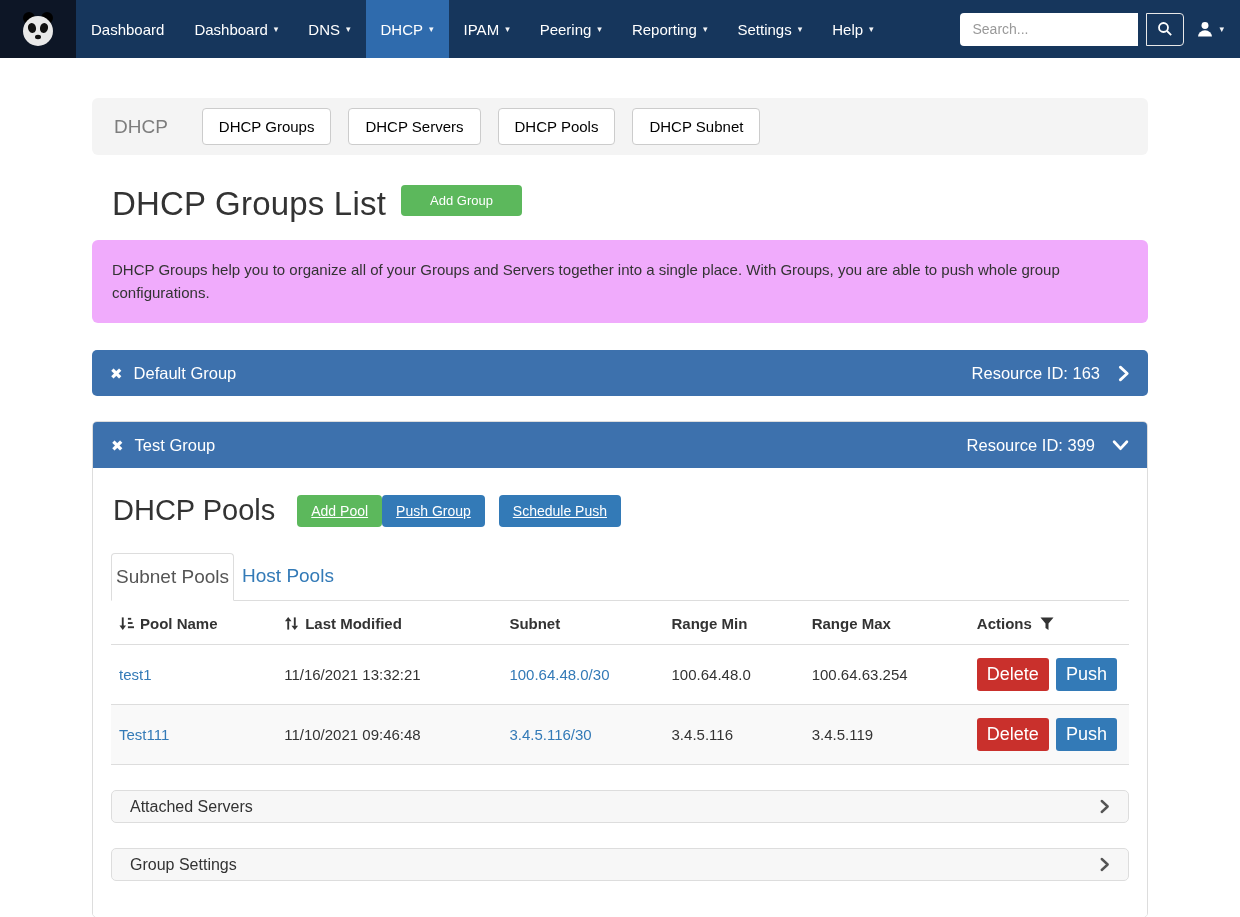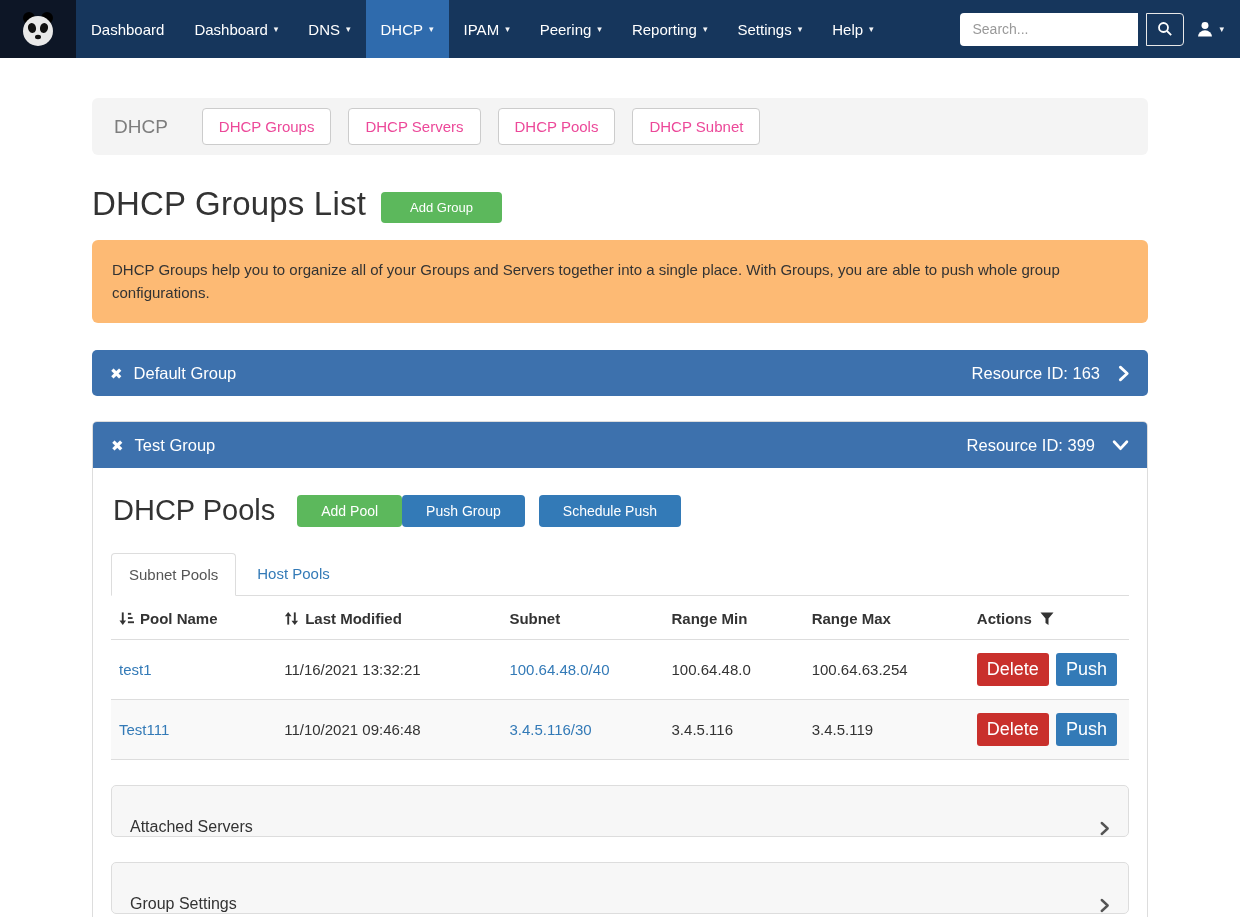--- a/index.html
+++ b/index.html
@@ -25,69 +25,69 @@
 .search-input::placeholder { color: #999; }
 .search-btn { width: 38px; height: 33px; background: #16365c; border: 1px solid #e8e8e8; border-radius: 0 4px 4px 0; display: flex; align-items: center; justify-content: center; cursor: pointer; }
 .user-menu { display: flex; align-items: center; gap: 5px; color: #fff; cursor: pointer; }
 
 
 .container { width: 1056px; margin: 0 auto; }
 
 
 .crumb-box { margin-top: 40px; background: #f4f4f4; border-radius: 6px; padding: 10px 20px; display: flex; align-items: center; }
 .crumb-title { color: #7d7d7d; font-size: 19px; margin: 0 34px 0 2px; }
-.crumb-btn { background: #fff; border: 1px solid #ccc; border-radius: 4px; padding: 9px 16px; font-size: 15px; color: #ec4899; cursor: pointer; font-family: inherit; margin-right: 17px; }
-
-
-.title-row { margin-top: 30px; display: flex; align-items: flex-end; }
+.crumb-btn { background: #fff; border: 1px solid #ccc; border-radius: 4px; padding: 9px 16px; font-size: 15px; color: #000000; cursor: pointer; font-family: inherit; margin-right: 17px; }
+
+
+.title-row { margin-top: 30px; display: flex; align-items: flex-start; margin-left: 20px; }
 .page-title { font-size: 33px; font-weight: 400; color: #333; letter-spacing: .2px; }
 .btn { border: 0; border-radius: 4px; color: #fff; cursor: pointer; font-family: inherit; }
 .btn-green { background: #5cb85c; }
 .btn-blue { background: #337ab7; }
 .btn-red { background: #c9302c; }
 .add-group { margin-left: 15px; padding: 8px 29px; font-size: 13px; }
 
-.well { margin-top: 17px; background: #fdba74; border-radius: 6px; padding: 19px 20px; font-size: 15px; line-height: 1.5; color: #333; }
+.well { margin-top: 17px; background: #f0abfc; border-radius: 6px; padding: 19px 20px; font-size: 15px; line-height: 1.5; color: #333; }
 
 
 .group-header { background: #3d71ad; color: #fff; height: 46px; display: flex; align-items: center; padding: 0 18px; font-size: 16.5px; cursor: pointer; }
 .group-header.standalone { margin-top: 27px; border-radius: 5px; }
 .x-icon { margin-right: 11px; font-size: 15px; line-height: 1; }
 .flex-spacer { flex: 1; }
 .resource-id { font-size: 16.5px; margin-right: 17px; }
 
 .group-panel { margin-top: 25px; border: 1px solid #ddd; border-radius: 5px; overflow: hidden; }
 .group-body { background: #fff; padding: 14px 18px 36px; }
 
 
 .pools-row { display: flex; align-items: center; margin: 12px 0 0 2px; }
 .pools-title { font-size: 29px; font-weight: 400; color: #333; }
-.btn-md { padding: 8px 24px; font-size: 14px; }
+.btn-md { padding: 8px 14px; font-size: 14px; text-decoration: underline; }
 .add-pool { margin-left: 22px; }
 .push-group { }
 .schedule-push { margin-left: 14px; text-align: center; }
 
 
 .tabs { display: flex; margin-top: 26px; border-bottom: 1px solid #ddd; }
-.tab { padding: 12px 17px; font-size: 15px; cursor: pointer; }
+.tab { padding: 12px 4px; font-size: 19px; cursor: pointer; }
 .tab.active { border: 1px solid #ddd; border-bottom: 1px solid #fff; border-radius: 4px 4px 0 0; margin-bottom: -1px; color: #555; background: #fff; }
 .tab.link { color: #337ab7; margin-left: 4px; }
 
 
 .pool-table { width: 100%; border-collapse: collapse; font-size: 15px; }
 .pool-table th { text-align: left; font-weight: 700; padding: 14px 8px 12px; border-bottom: 1px solid #ddd; color: #333; cursor: pointer; }
 .pool-table td { padding: 13px 8px; border-bottom: 1px solid #ddd; }
 .pool-table tbody tr:nth-child(even) { background: #f9f9f9; }
 .sort-icon { margin-right: 6px; vertical-align: -2px; }
 .filter-icon { margin-left: 8px; vertical-align: -2px; cursor: pointer; }
 .btn-sm { padding: 6px 10px; font-size: 18px; border-radius: 3px; }
 .actions .btn-sm { margin-right: 3px; }
 
 
-.collapse-bar { margin-top: 25px; background: #f7f7f7; border: 1px solid #ddd; border-radius: 5px; height: 52px; display: flex; align-items: flex-end; padding: 0 18px; font-size: 16px; cursor: pointer; color: #333; }
+.collapse-bar { margin-top: 25px; background: #f7f7f7; border: 1px solid #ddd; border-radius: 5px; height: 33px; display: flex; align-items: center; padding: 0 18px; font-size: 16px; cursor: pointer; color: #333; }
 </style>
 </head>
 <body>
 
 <nav class="navbar">
   <div class="logo">
     <svg width="40" height="40" viewBox="0 0 40 40">
       <circle cx="11" cy="9" r="6" fill="#000"></circle>
       <circle cx="29" cy="9" r="6" fill="#000"></circle>
       <circle cx="20" cy="22" r="15" fill="#e9e9e9"></circle>
@@ -240,21 +240,21 @@
               <span>Actions</span><svg class="filter-icon" width="14" height="14" viewBox="0 0 14 14">
                 <polygon points="0.5,0.5 13.5,0.5 8.5,6.5 8.5,13 5.5,11 5.5,6.5" fill="#333"></polygon>
               </svg>
             </th>
           </tr>
         </thead>
         <tbody>
           <tr>
             <td><a>test1</a></td>
             <td>11/16/2021 13:32:21</td>
-            <td><a>100.64.48.0/40</a></td>
+            <td><a>100.64.48.0/30</a></td>
             <td>100.64.48.0</td>
             <td>100.64.63.254</td>
             <td class="actions">
               <button class="btn btn-red btn-sm">Delete</button>
               <button class="btn btn-blue btn-sm">Push</button>
             </td>
           </tr>
           <tr>
             <td><a>Test111</a></td>
             <td>11/10/2021 09:46:48</td>

